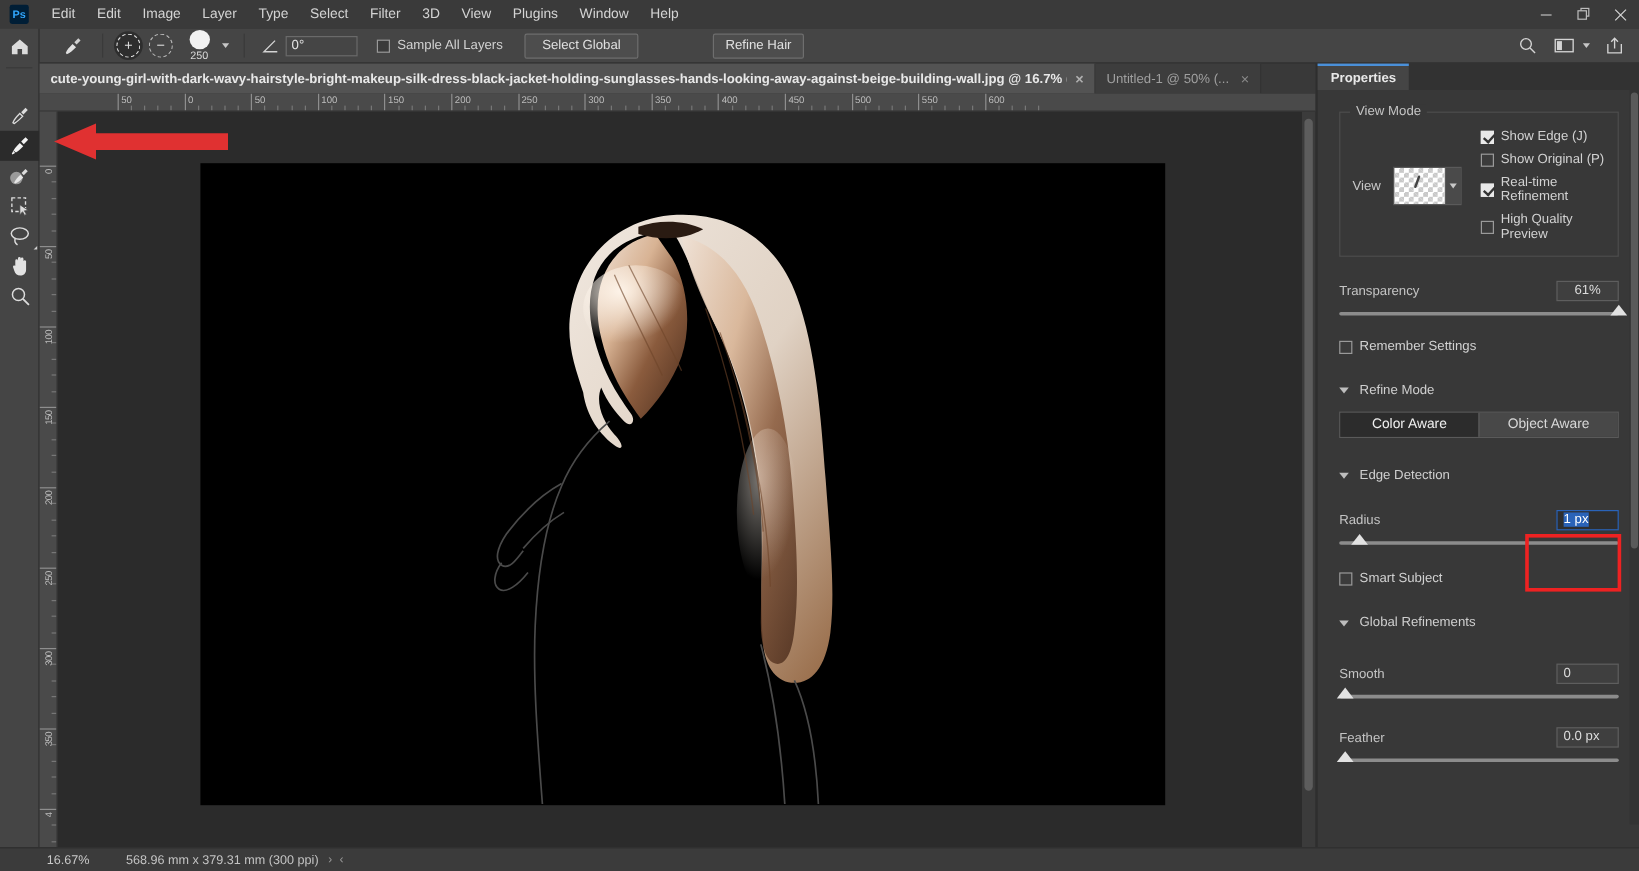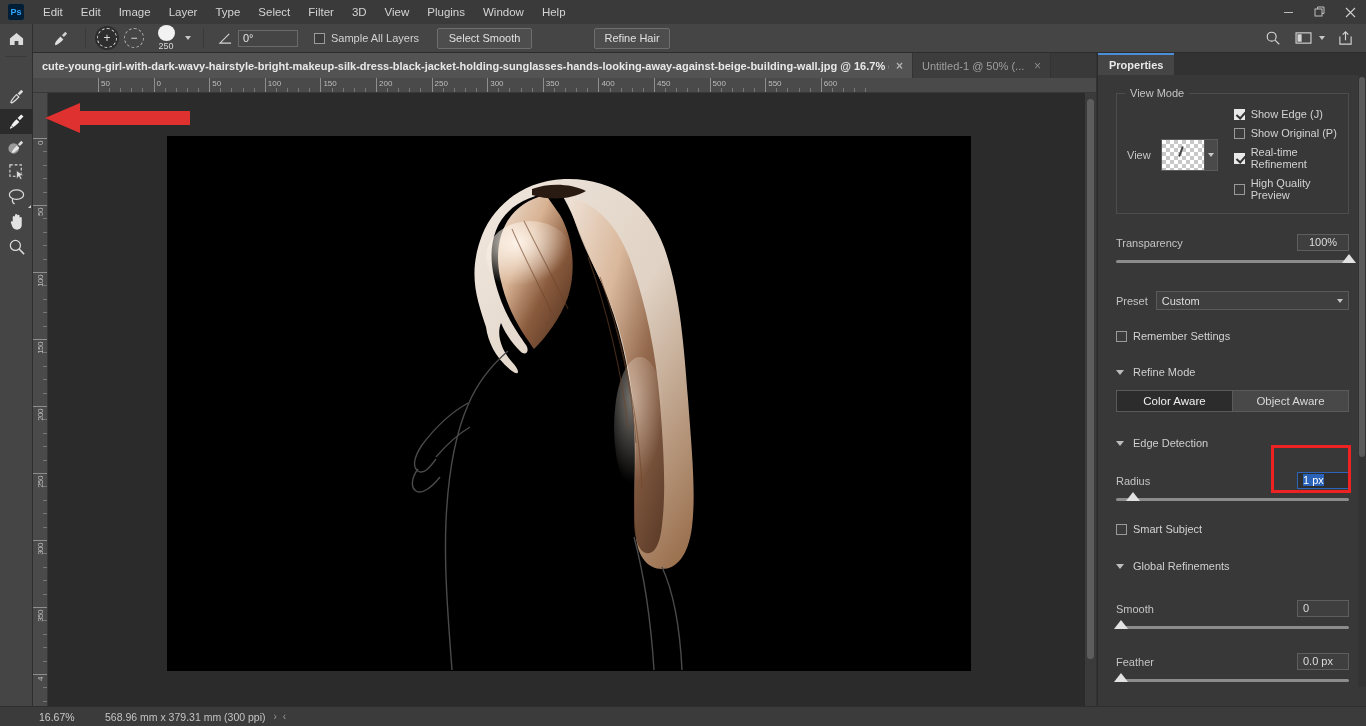--- a/index.html
+++ b/index.html
@@ -293,21 +293,21 @@
         <path d="M14 12 H2 L12 2" fill="none" stroke="#d4d4d4" stroke-width="1.2"></path>
       </svg>
     </div>
     <div class="num-field">0°</div>
 
     <div class="chk-row" style="margin-left:16px;">
       <span class="chk"></span>
       <span>Sample All Layers</span>
     </div>
 
-    <div class="pill-btn" style="margin-left:18px;width:95px;">Select Smooth</div>
+    <div class="pill-btn" style="margin-left:18px;width:95px;">Select Global</div>
     <div class="pill-btn" style="margin-left:62px;width:76px;">Refine Hair</div>
 
     <div style="flex:1"></div>
     <div class="icon-btn">
       <svg width="16" height="16" viewBox="0 0 18 18">
         <circle cx="7.5" cy="7.5" r="5" fill="none" stroke="#d4d4d4" stroke-width="1.3"></circle>
         <path d="M11.3 11.3 L16 16" stroke="#d4d4d4" stroke-width="1.3"></path>
       </svg>
     </div>
     <div class="icon-btn" style="margin-left:4px;">
@@ -634,35 +634,28 @@
             <div class="chk-row">
               <span class="chk"></span>
               <span>High Quality Preview</span>
             </div>
           </div>
         </div>
       </div>
 
       <div class="row" style="margin-top:20px;justify-content:space-between;">
         <span class="slider-label">Transparency</span>
-        <span class="val-box" style="text-align:center;min-width:52px;">100%</span>
+        <span class="val-box" style="text-align:center;min-width:52px;">61%</span>
       </div>
       <div style="margin:0 18px;">
         <div class="slider-track">
           <div class="slider-knob" style="left: calc(100% - 7px);"></div>
         </div>
       </div>
 
-      <div class="preset-row" style="margin-top:28px;">
-        <span class="slider-label">Preset</span>
-        <div class="select-box">
-          <span>Custom</span>
-          <span class="caret"></span>
-        </div>
-      </div>
 
       <div class="chk-row" style="margin:20px 18px 0 18px;">
         <span class="chk"></span>
         <span>Remember Settings</span>
       </div>
 
       <div class="sec-header" style="margin-top:20px;">
         <span class="sec-caret"></span>
         <span class="sec-title">Refine Mode</span>
       </div>

